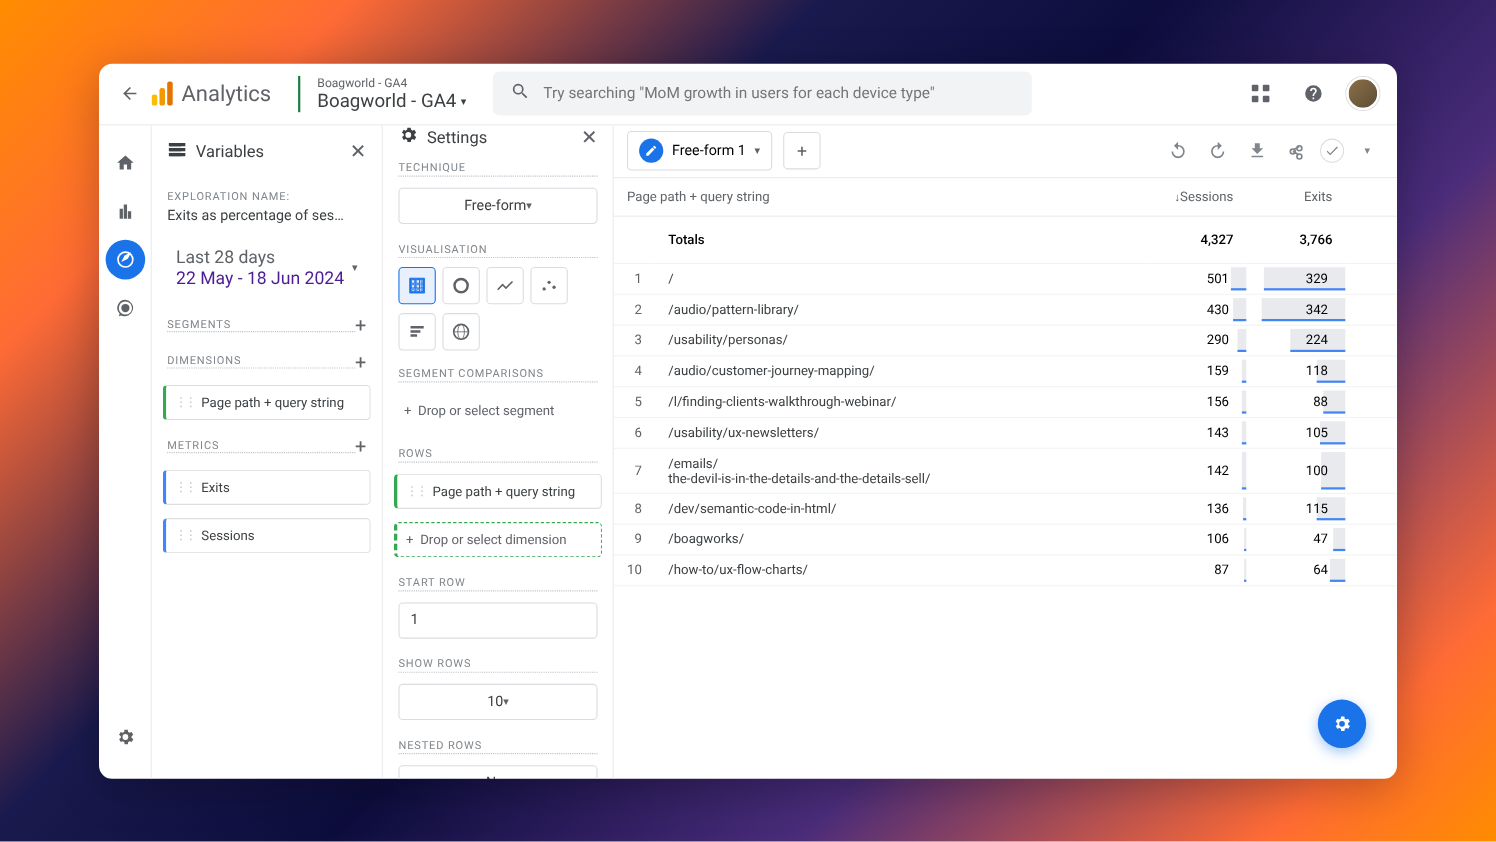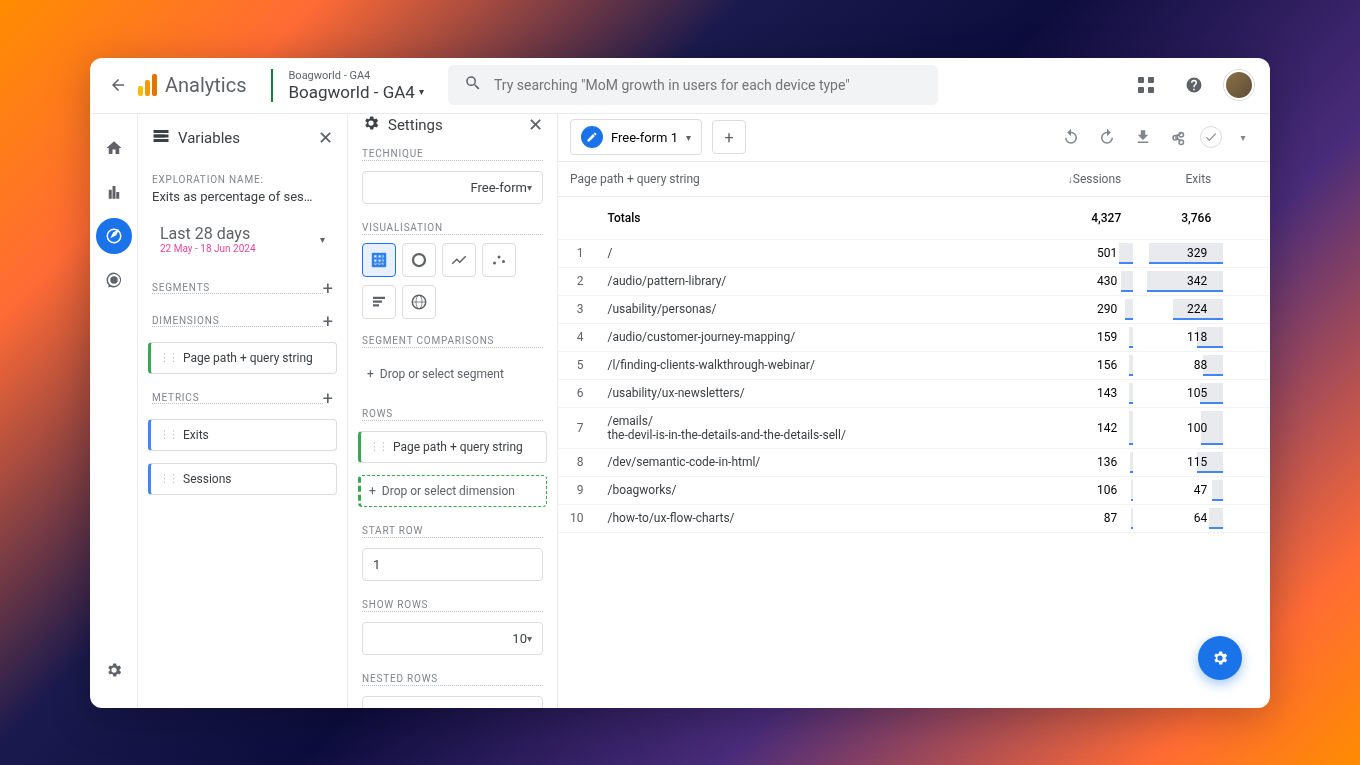--- a/index.html
+++ b/index.html
@@ -33,30 +33,30 @@
 .panel-vars{width:210px;}
 .panel-set{width:210px;}
 .panel-head{height:48px;display:flex;align-items:center;padding:0 14px;gap:8px;color:#3c4043;}
 .panel-head-title{font-size:15px;flex:1;}
 .close-x{font-size:18px;cursor:pointer;color:#5f6368;}
 .section-label{font-size:10px;color:#80868b;letter-spacing:.8px;padding:12px 14px 4px;text-transform:uppercase;}
 .section-label.dotted{border-bottom:1px dotted #bdc1c6;display:inline-block;margin:12px 14px 4px;padding:0 0 1px;}
 .exp-name{padding:0 14px 10px;font-size:13px;color:#3c4043;white-space:nowrap;overflow:hidden;text-overflow:ellipsis;}
 .date-box{margin:4px 14px 10px;padding:6px 8px;border-radius:4px;cursor:pointer;position:relative;}
 .date-small{font-size:16px;color:#5f6368;}
-.date-big{font-size:10px;color:#ec4899;}
+.date-big{font-size:16px;color:#4c1d95;}
 .date-box::after{content:"▾";position:absolute;right:8px;top:50%;transform:translateY(-50%);color:#5f6368;font-size:10px;}
 .sec-row{display:flex;align-items:center;padding:8px 14px 4px;}
 .sec-row .section-label{padding:0;margin:0;flex:1;}
 .plus{font-size:18px;color:#5f6368;cursor:pointer;}
 .chip{margin:6px 10px;border:1px solid #dadce0;border-radius:4px;display:flex;align-items:center;padding:8px 8px;gap:6px;font-size:12px;color:#3c4043;cursor:grab;}
 .chip.green{border-left:3px solid #34a853;}
 .chip.blue{border-left:3px solid #4285f4;}
 .grip{color:#bdc1c6;font-size:11px;letter-spacing:-2px;}
-.select{margin:6px 14px;border:1px solid #dadce0;border-radius:4px;padding:8px 10px;font-size:13px;color:#3c4043;display:flex;justify-content:flex-end;align-items:center;cursor:pointer;}
+.select{margin:6px 14px;border:1px solid #dadce0;border-radius:4px;padding:8px 10px;font-size:13px;color:#3c4043;display:flex;justify-content:center;align-items:center;cursor:pointer;}
 .select::after{content:"▾";color:#5f6368;font-size:10px;}
 .viz-row{display:flex;gap:6px;padding:4px 14px;}
 .viz-btn{width:34px;height:34px;border:1px solid #dadce0;border-radius:4px;display:flex;align-items:center;justify-content:center;cursor:pointer;color:#5f6368;}
 .viz-btn.active{border-color:#1a73e8;background:#e8f0fe;color:#1a73e8;}
 .drop{margin:6px 10px;border:1px dashed transparent;border-radius:4px;padding:8px;font-size:12px;color:#5f6368;display:flex;align-items:center;gap:6px;cursor:pointer;}
 .drop.dashed{border:1px dashed #34a853;border-left:3px dashed #34a853;}
 .input-box{margin:6px 14px;border:1px solid #dadce0;border-radius:4px;padding:8px 10px;font-size:13px;color:#3c4043;}
 .content{flex:1;display:flex;flex-direction:column;overflow:hidden;}
 .tabbar{height:48px;border-bottom:1px solid #e8eaed;display:flex;align-items:center;padding:0 12px;gap:4px;}
 .tab-pill{display:flex;align-items:center;gap:8px;border:1px solid #dadce0;border-radius:4px;padding:6px 10px;cursor:pointer;}

